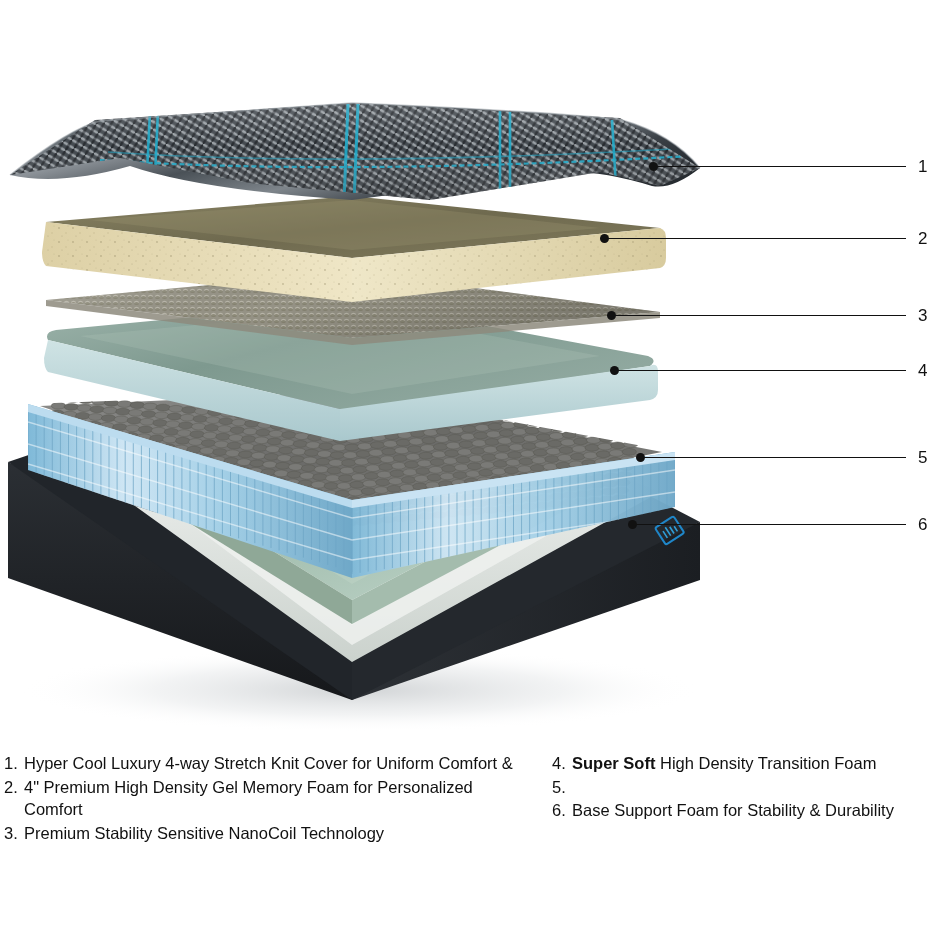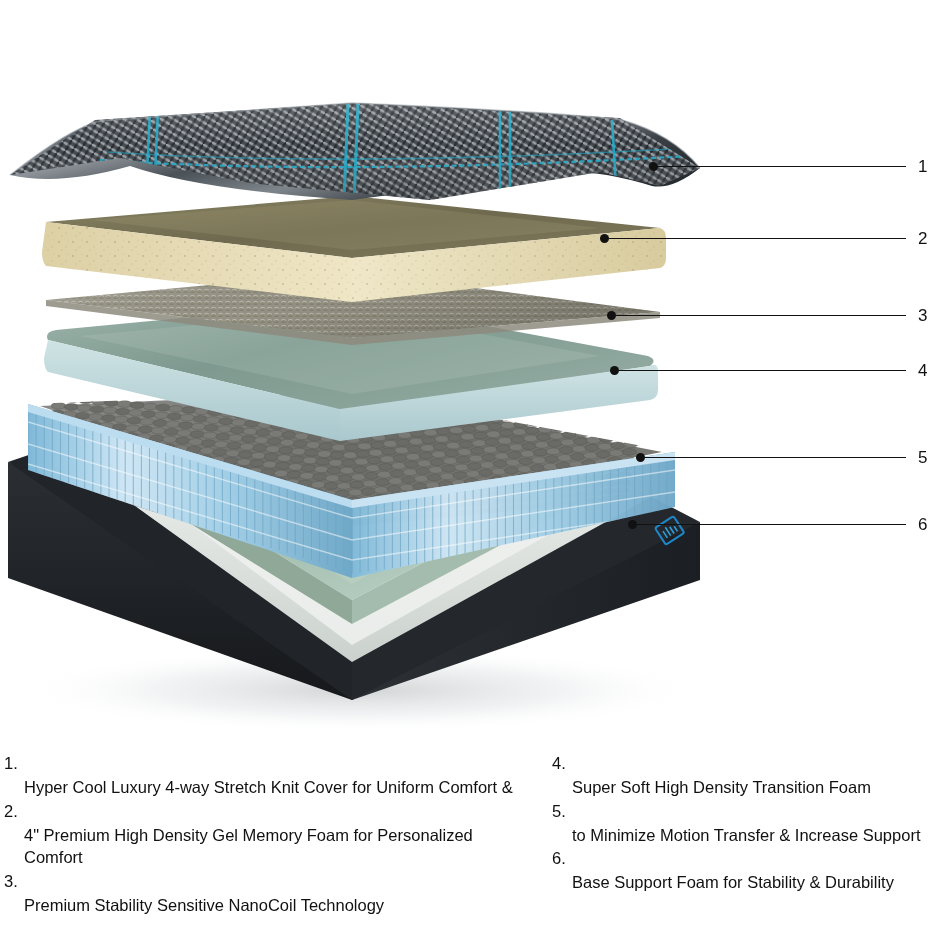--- a/index.html
+++ b/index.html
@@ -60,22 +60,22 @@
     line-height:22.5px;
     text-align:left;
     color:#111;
   }
   .legend-txt{
     font-size:16.5px;
     line-height:22.5px;
     color:#111;
     flex:1 1 auto;
   }
-  .legend-txt b{font-weight:normal;}
-  .hang{display:block;margin-top:24px;}
+  .legend-txt b{font-weight:bold;}
+  .hang{display:block;}
 </style>
 </head>
 <body>
 
 <div id="diagram">
 
   <svg width="950" height="740" viewBox="0 0 950 740">
     <defs>
 
       <linearGradient id="knitGrad" x1="0" y1="0" x2="1" y2="0.6">
@@ -1068,21 +1068,20 @@
   <div class="legend-col" id="legend-col-right">
       <div class="legend-item">
         <span class="legend-idx">4.</span>
         <span class="legend-txt">
           <span class="hang"><b>Super Soft</b> High Density Transition Foam</span>
         </span>
       </div>
       <div class="legend-item">
         <span class="legend-idx">5.</span>
         <span class="legend-txt">
-          <span class="hang">to Minimize Motion Transfer &amp; Increase Support</span>
         </span>
       </div>
       <div class="legend-item">
         <span class="legend-idx">6.</span>
         <span class="legend-txt">
           <span class="hang">Base Support Foam for Stability &amp; Durability</span>
         </span>
       </div>
     </div>
 </div>

